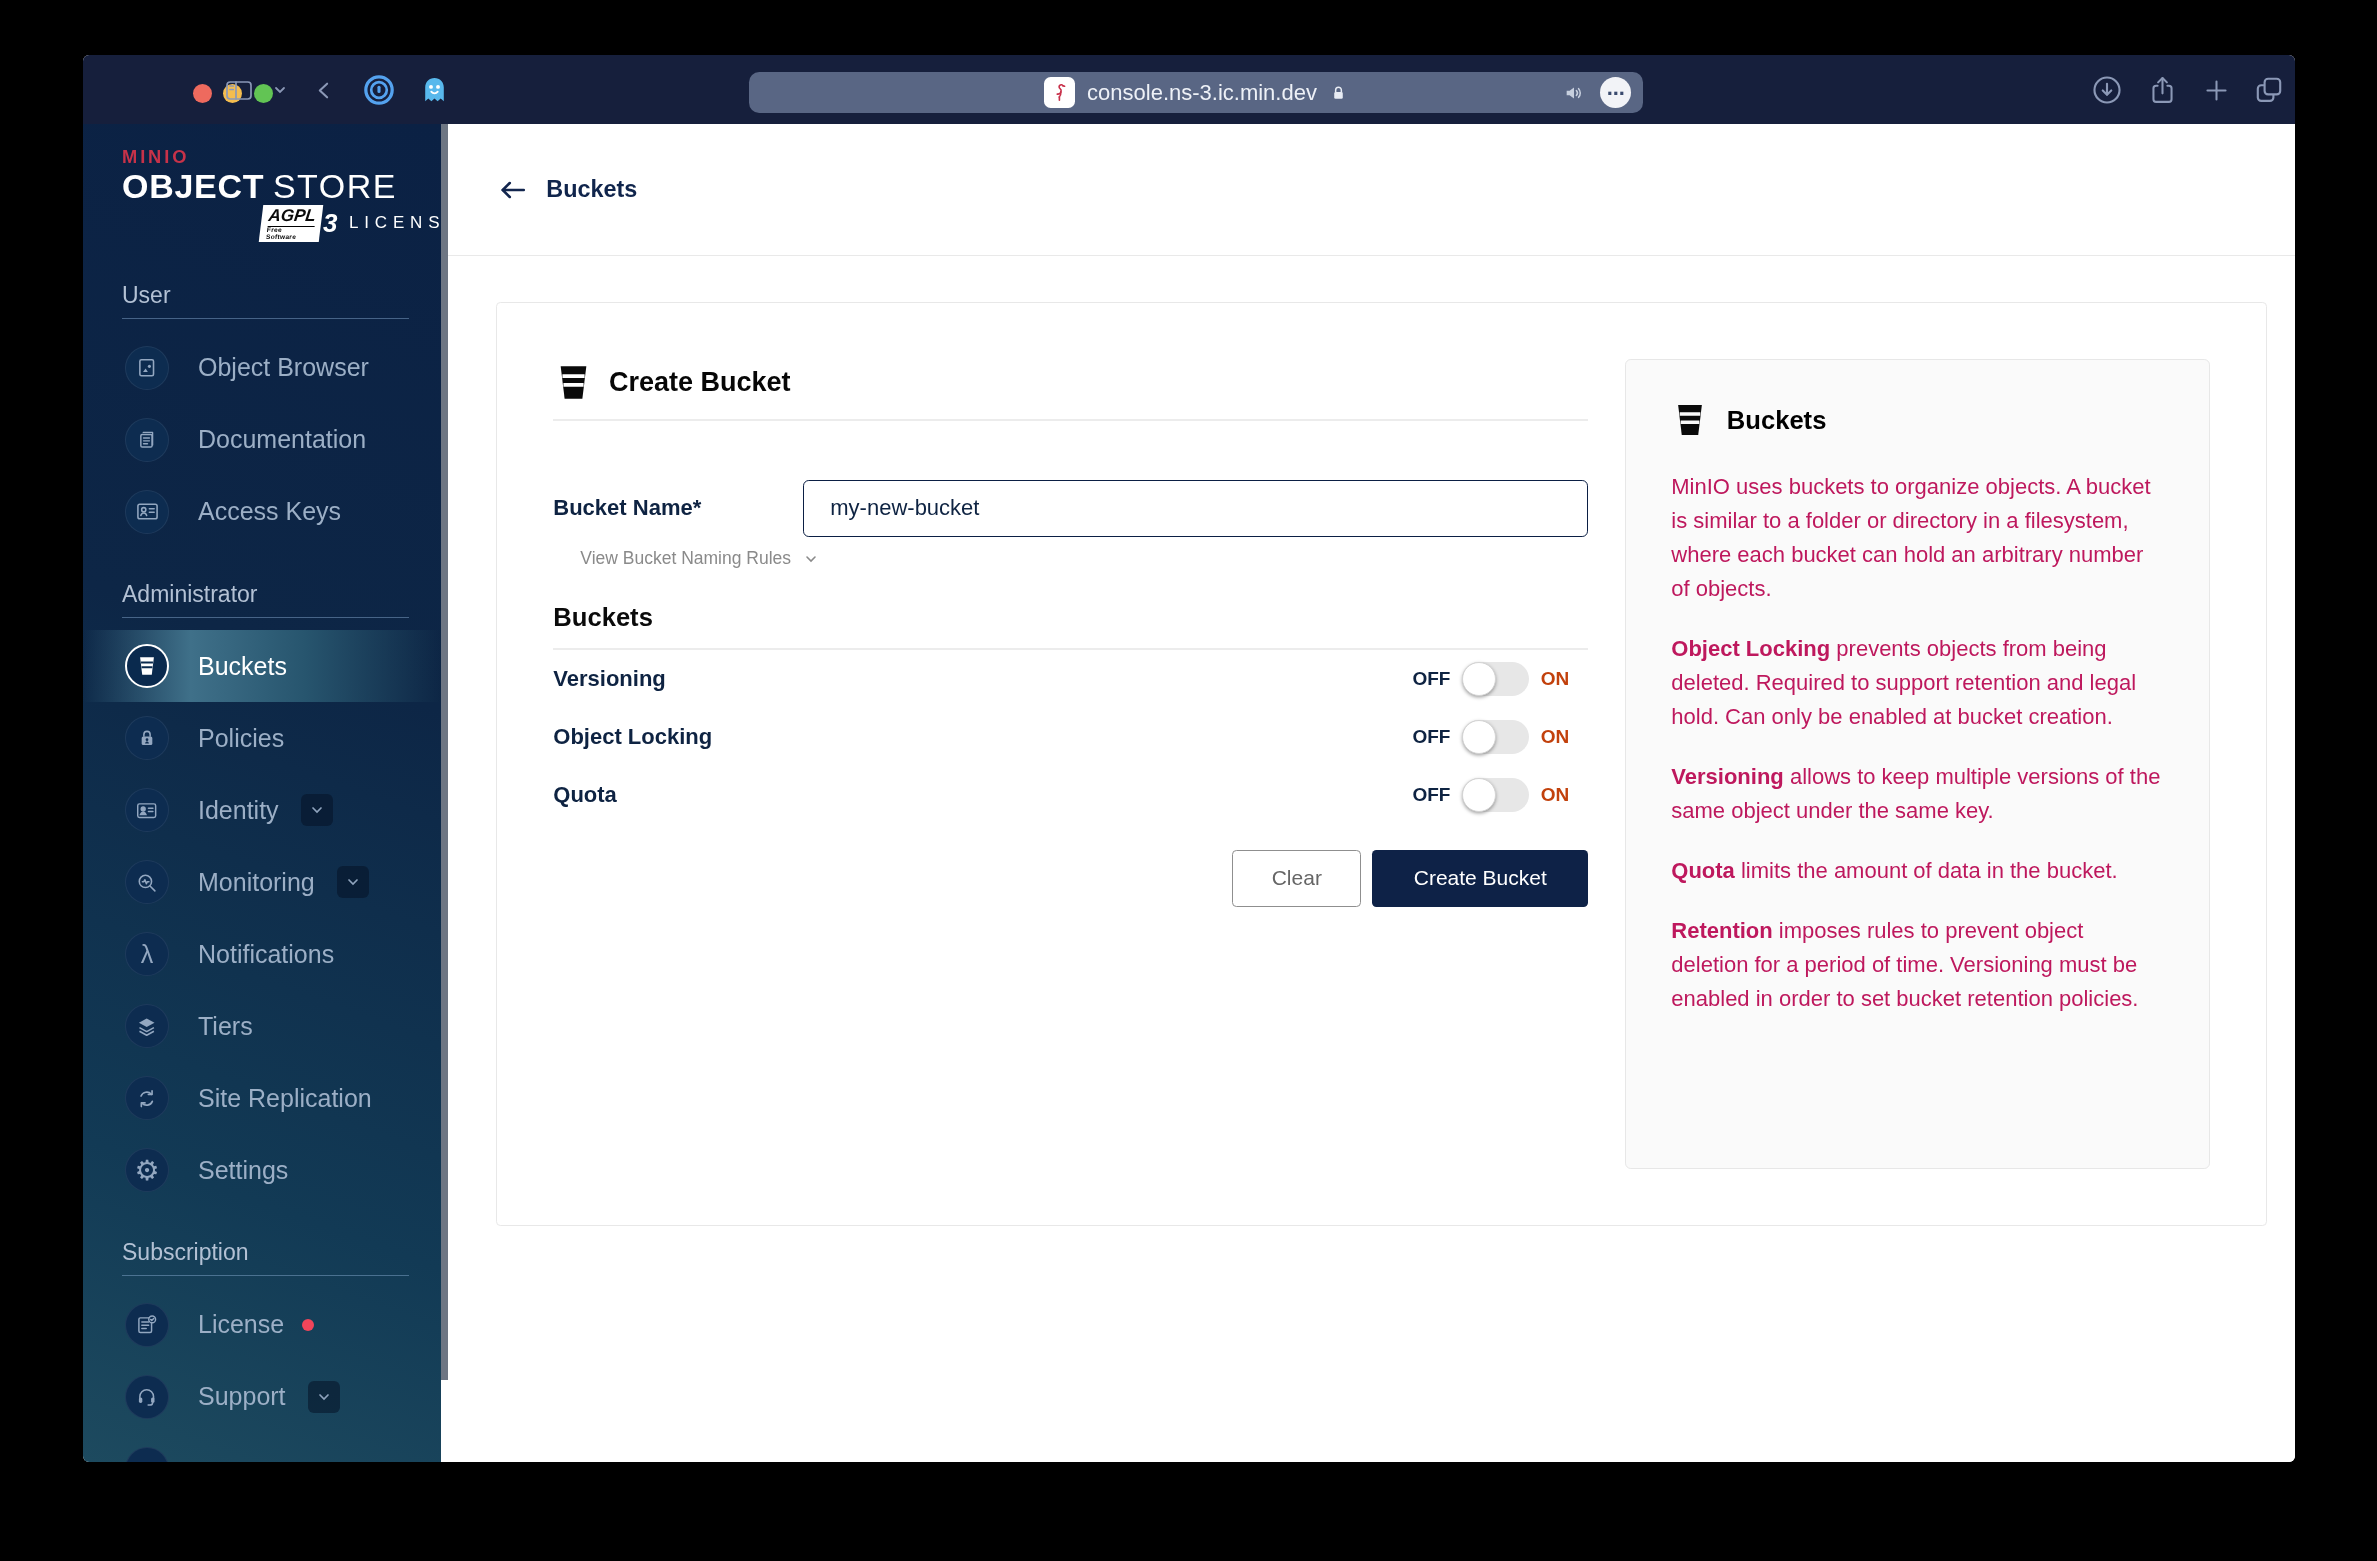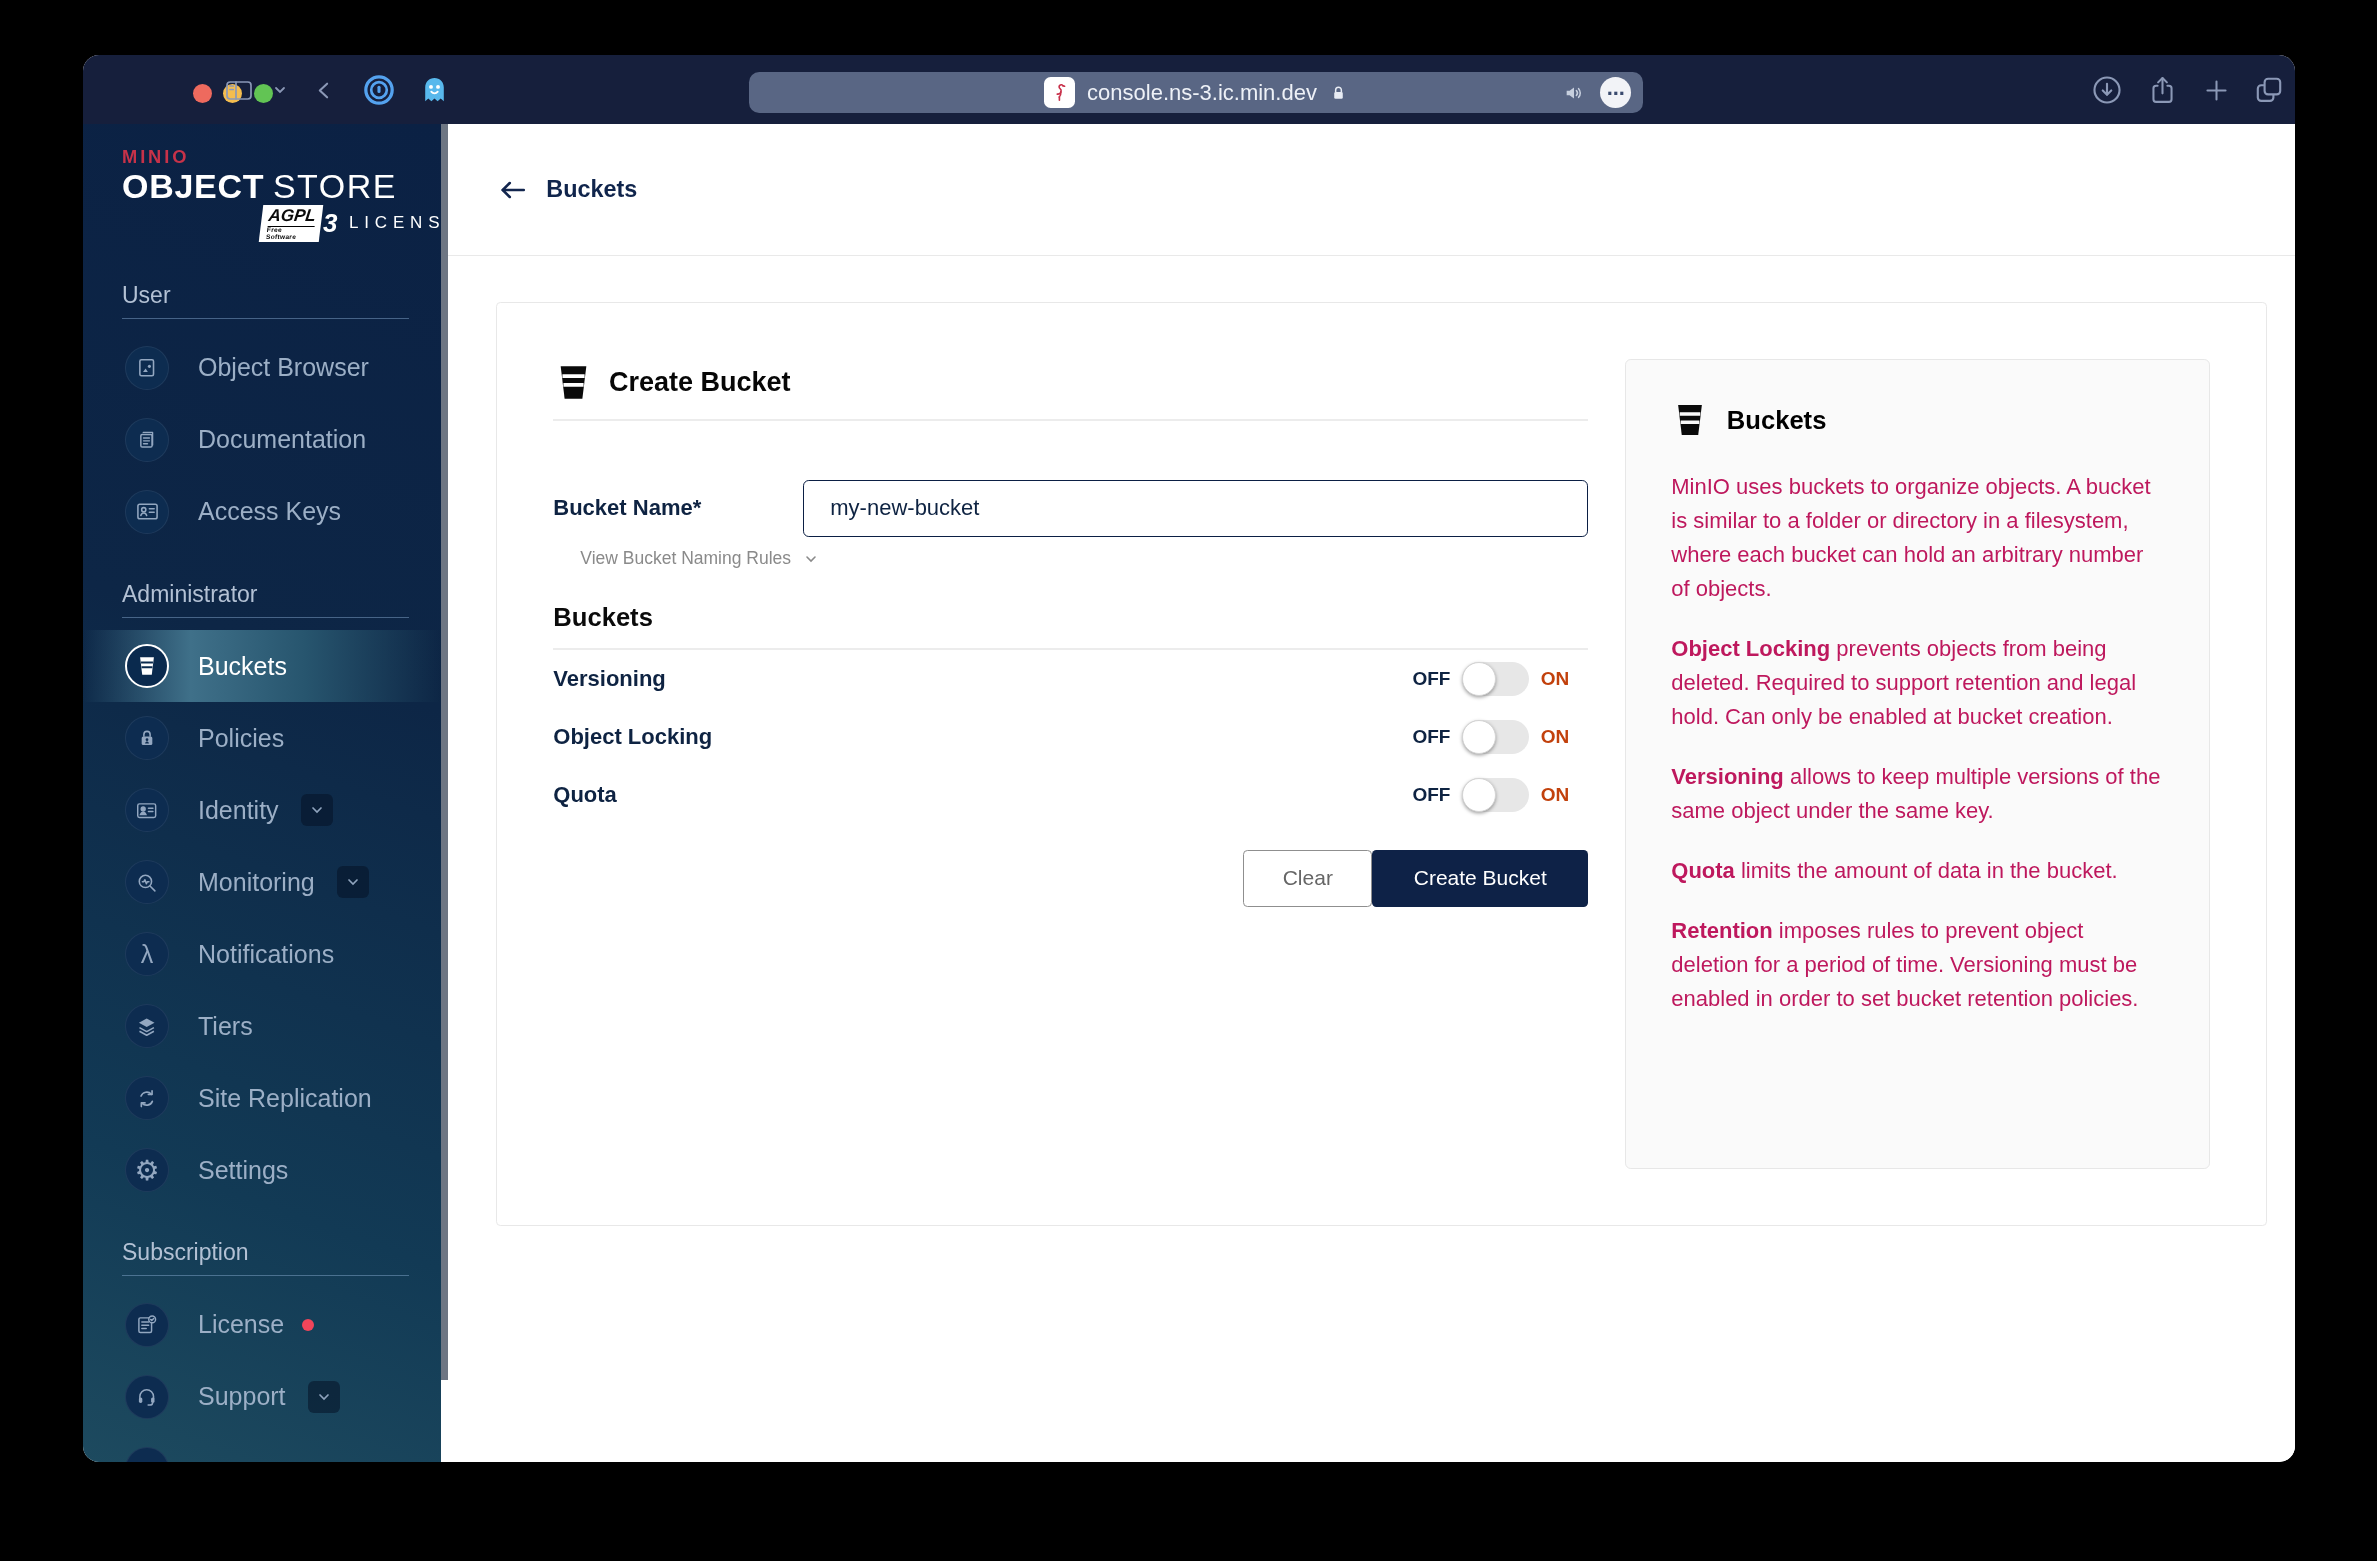--- a/index.html
+++ b/index.html
@@ -1,19 +1,19 @@
 <!DOCTYPE html>
 <html style="font-size:11.7px"><head>
 <meta charset="utf-8">
 <style>
   * { box-sizing: border-box; margin: 0; padding: 0; }
   html,body { width:2377px; height:1562px; background:#000; font-family:"Liberation Sans",sans-serif; position:relative; }
 
   .window { position:absolute; left:83px; top:55px; width:2212px; height:1407px;
-            border-radius:16px; overflow:hidden; background:#fff; }
+            border-radius:6px; overflow:hidden; background:#fff; }
 
   
   .chrome { height:69px; background:#161f3c; position:relative; }
   .tl { position:absolute; top:28.5px; width:19px; height:19px; border-radius:50%; border:none; }
   .tl.red { left:110px; background:#ee6a5e; }
   .tl.yellow { left:140px; background:#f5bd4f; }
   .tl.green { left:171px; background:#62c454; }
   .chrome-btn { position:absolute; top:22px; width:32px; height:26px; color:#8b98b6;
                 display:flex; align-items:center; justify-content:center; background:none; border:none; }
   .chrome-btn svg { display:block; }
@@ -88,21 +88,21 @@
   .hdiv2 { margin-top:16px; height:1.5px; background:#ececec; }
   .trow { height:58px; display:flex; align-items:center; padding-right:19px; }
   .trow:first-of-type { margin-top:16px; }
   .trow-label { font-size:22px; font-weight:700; color:#0e2342; }
   .trow-spacer { flex:1; }
   .t-off { font-size:19px; font-weight:700; color:#0e2342; margin-right:11.7px; }
   .t-on { font-size:19px; font-weight:600; color:#c2410c; margin-left:11.7px; }
   .switch { width:67px; height:34px; border-radius:17px; background:#e7e7e7; position:relative; border:none; }
   .knob { position:absolute; left:0; top:0; width:34px; height:34px; border-radius:50%; background:#fff;
           border:0.7px solid #d4d4d4; box-shadow:0 1.5px 3.7px rgba(0,0,0,.35); }
-  .btn-row { margin-top:26px; display:flex; justify-content:flex-end; }
+  .btn-row { margin-top:26px; display:flex; justify-content:flex-end; gap:11px; }
   .btn-clear { width:129px; height:57px; border:1.5px solid #8f8f8f; border-radius:4.4px; background:#fff;
                color:#666; font-size:21px; font-family:"Liberation Sans",sans-serif; }
   .btn-create { width:216px; height:57px; border:none; border-radius:4.4px; background:#0e2247;
                 color:#fff; font-size:21px; font-family:"Liberation Sans",sans-serif; }
 
   .panel { width:621px; margin-left:37px; height:100%; background:#fafafa; border:1.5px solid #e7e7e7;
            border-radius:5.8px; padding:41px 45px; }
   .panel-head { display:flex; align-items:center; gap:17.5px; }
   .panel-title { font-size:25.6px; font-weight:700; color:#000; }
   .panel p { font-size:22px; line-height:34px; color:#be185d; margin-top:26px; }

